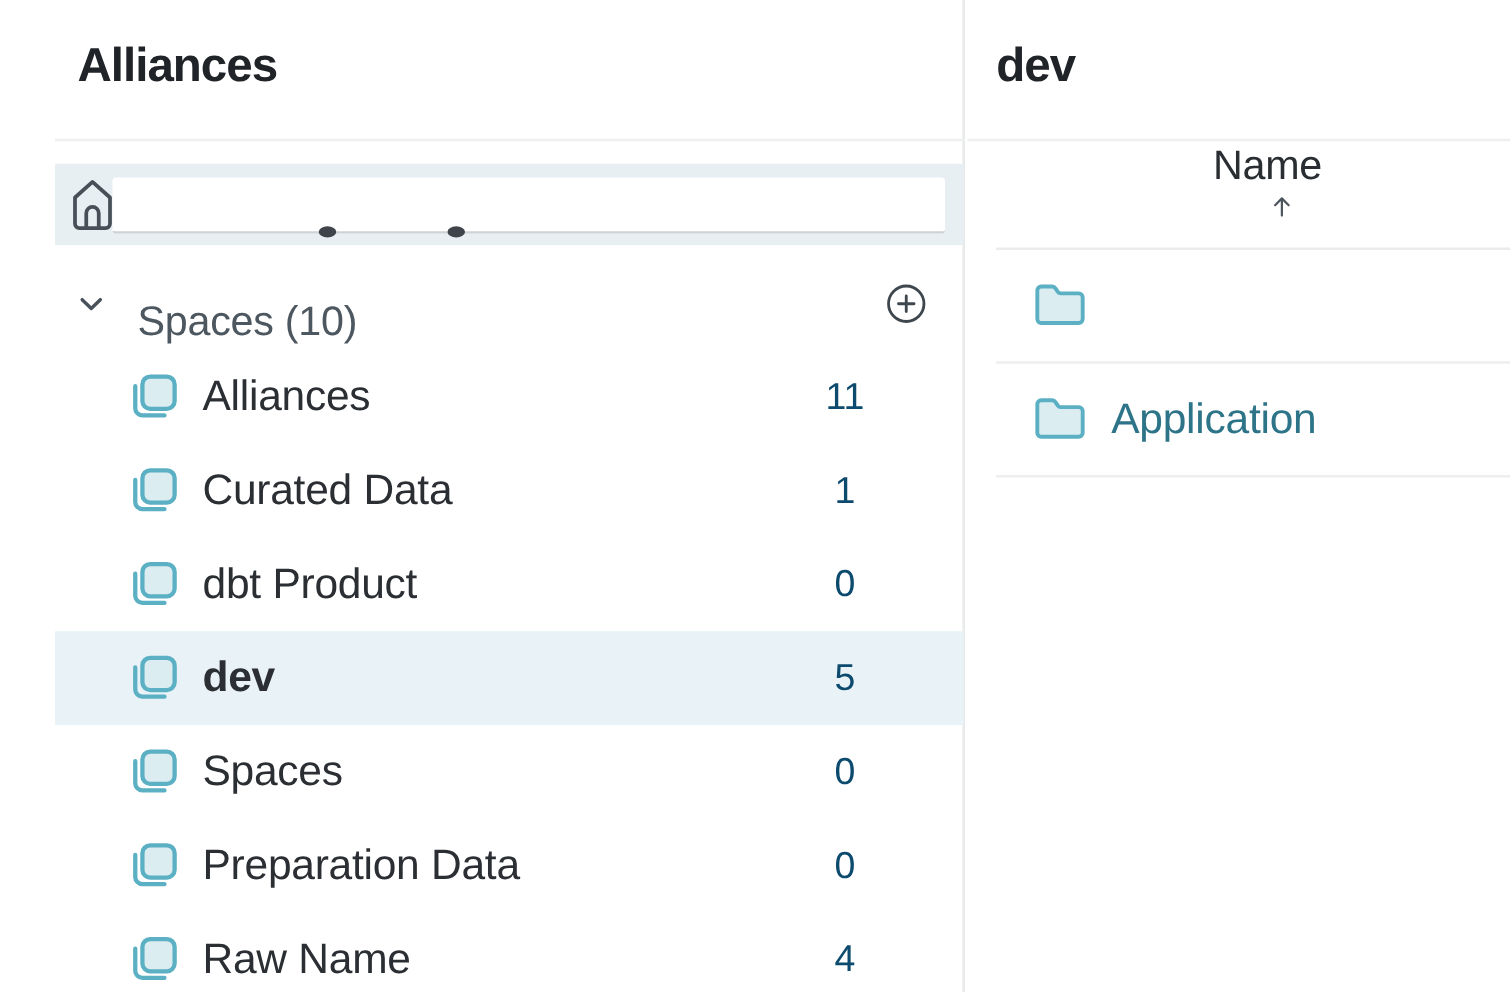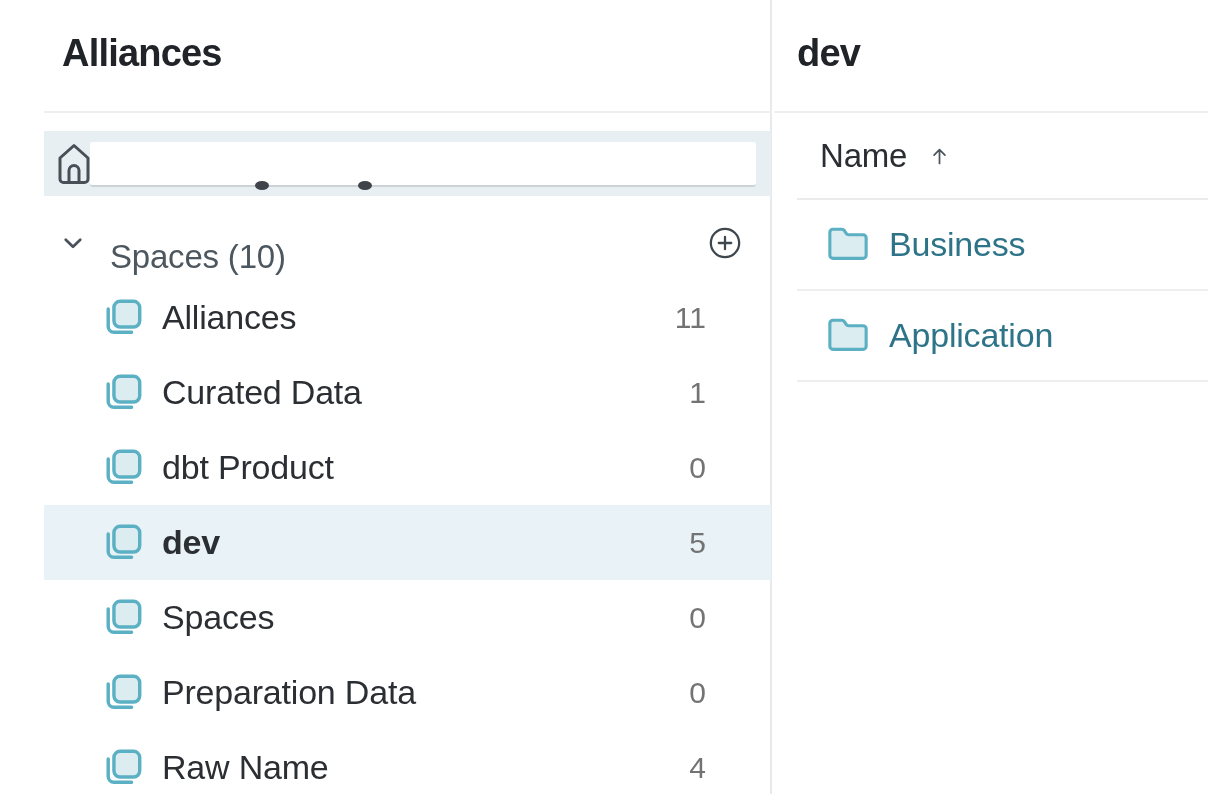--- a/index.html
+++ b/index.html
@@ -74,21 +74,21 @@
   }
   .space-row.selected { background: #e9f2f6; }
   .space-ic { margin-left: 58px; width: 42px; height: 42px; flex: none; display: flex; }
   .space-name {
     margin-left: 18px; font-size: 34px; color: #2b2f33;
     letter-spacing: -0.2px; white-space: nowrap;
   }
   .space-row.selected .space-name { font-weight: 700; }
   .space-count {
     margin-left: auto; margin-right: 65px; width: 60px;
-    text-align: right; font-size: 30px; color: #737373;
+    text-align: center; font-size: 30px; color: #0c4a6e;
   }
 
   
   .right-panel {
     position: absolute; left: 774px; top: 0;
     width: 434px; height: 794px; background: #fff;
   }
   .right-title {
     position: absolute; left: 23px; top: 30px;
     font-size: 38px; font-weight: 700; letter-spacing: -0.8px;
@@ -96,21 +96,21 @@
   }
   .right-hdiv {
     position: absolute; left: 0; right: 0; top: 111px;
     height: 2px; background: #edeff0;
   }
   .contents-table { position: absolute; left: 23px; right: 0; top: 113px; }
   .thead {
     height: 87px; display: flex; align-items: center;
     padding-left: 23px; border-bottom: 2px solid #e9ebec;
     font-size: 33px; font-weight: 500; color: #2a2e32;
-    cursor: pointer; letter-spacing: -0.2px;
+    cursor: pointer; letter-spacing: -0.2px; flex-direction: column;
   }
   .thead .sort-ic { margin-left: 22px; display: flex; }
   .folder-row {
     height: 91px; display: flex; align-items: center;
     padding-left: 24px; border-bottom: 2px solid #eceeef;
     cursor: pointer;
   }
   .folder-ic { width: 54px; height: 44px; flex: none; display: flex; }
   .folder-name {
     margin-left: 14px; font-size: 34px; color: #2e7489;
@@ -243,21 +243,20 @@
           </svg>
         </span>
       </div>
       <div class="folder-rows">
           <div class="folder-row">
     <span class="folder-ic">
       <svg viewBox="0 0 24 24" width="54" height="44">
         <path d="M20.2 19.3 a1.7 1.7 0 0 0 1.7 -1.7 V8.1 a1.7 1.7 0 0 0 -1.7 -1.7 h-7.8 a1.7 1.7 0 0 1 -1.42 -0.77 l-0.96 -1.46 A1.7 1.7 0 0 0 8.6 3.4 H3.8 a1.7 1.7 0 0 0 -1.7 1.7 v12.5 a1.7 1.7 0 0 0 1.7 1.7 Z" fill="#dcedf2" stroke="#5bb0c3" stroke-width="1.7" stroke-linejoin="round"></path>
       </svg>
     </span>
-    <a class="folder-name">Business</a>
   </div>
           <div class="folder-row">
     <span class="folder-ic">
       <svg viewBox="0 0 24 24" width="54" height="44">
         <path d="M20.2 19.3 a1.7 1.7 0 0 0 1.7 -1.7 V8.1 a1.7 1.7 0 0 0 -1.7 -1.7 h-7.8 a1.7 1.7 0 0 1 -1.42 -0.77 l-0.96 -1.46 A1.7 1.7 0 0 0 8.6 3.4 H3.8 a1.7 1.7 0 0 0 -1.7 1.7 v12.5 a1.7 1.7 0 0 0 1.7 1.7 Z" fill="#dcedf2" stroke="#5bb0c3" stroke-width="1.7" stroke-linejoin="round"></path>
       </svg>
     </span>
     <a class="folder-name">Application</a>
   </div>
         </div>

